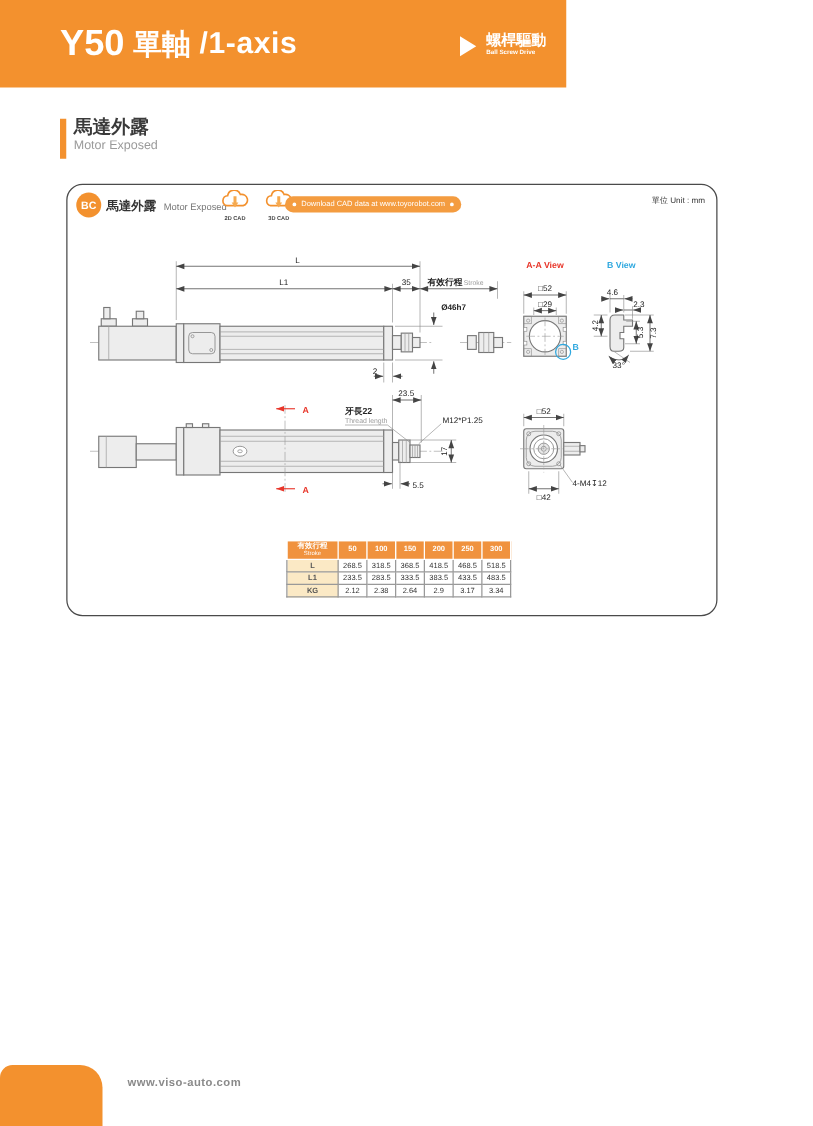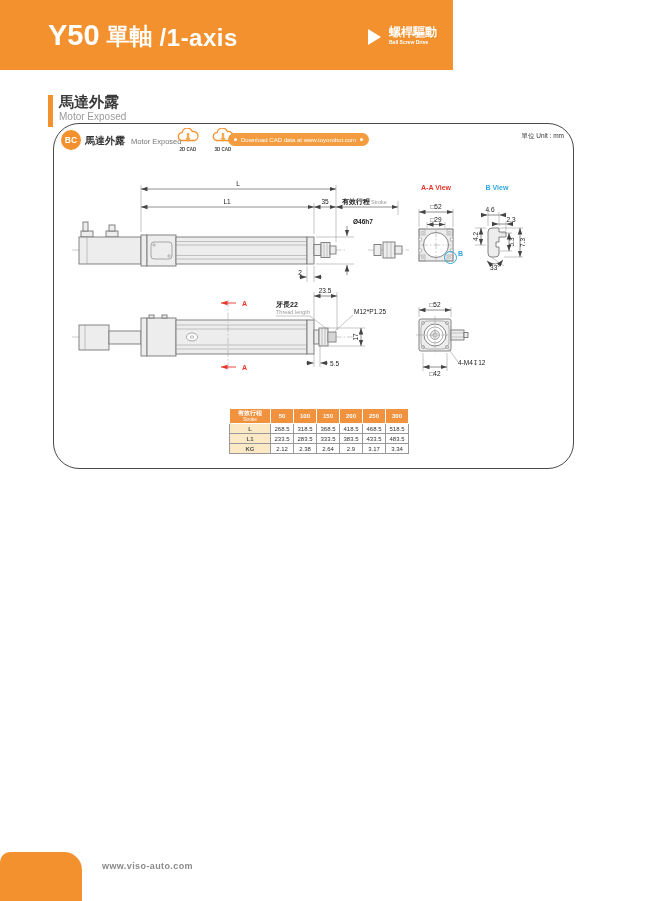--- a/index.html
+++ b/index.html
@@ -2,39 +2,39 @@
 <html><head>
 <meta charset="utf-8">
 <style>
   html,body{margin:0;padding:0;background:#fff}
   .page{position:relative;width:650px;height:901px;background:#fff;overflow:hidden;
         font-family:"Liberation Sans","DejaVu Sans",sans-serif;}
 
   
   .banner{position:absolute;left:0;top:0;width:453px;height:70px;background:#F3912E;
           display:flex;align-items:center}
-  .banner-title{margin-left:48px;color:#fff;display:flex;align-items:flex-end;gap:7px}
+  .banner-title{margin-left:48px;color:#fff;display:flex;align-items:center;gap:7px}
   .model{font-size:29px;font-weight:bold}
   .axis-zh{font-size:23px;font-weight:bold}
   .axis-en{font-size:24px;font-weight:700;letter-spacing:.5px}
   .drive{margin-left:auto;margin-right:16px;display:flex;align-items:flex-end;gap:8px;color:#fff}
   .tri{width:0;height:0;border-left:13px solid #fff;border-top:8px solid transparent;border-bottom:8px solid transparent}
   .drive-txt{display:flex;flex-direction:column}
   .drive-zh{font-size:12px;font-weight:bold;line-height:13px}
   .drive-en{font-size:5px;font-weight:bold;line-height:6px}
 
   
   .section{position:absolute;left:48px;top:92px}
   .sec-bar{position:absolute;left:0;top:3px;width:4.5px;height:32px;background:#F3912E}
   .sec-zh{margin-left:11px;font-size:15px;font-weight:bold;color:#3a3a3a;line-height:19px}
   .sec-en{margin-left:11px;font-size:10px;color:#9a9a9a;line-height:12px}
 
   
-  .panel{position:absolute;left:53px;top:123px;width:519px;height:344px;background:#fff;
-         border:1.5px solid #4a4a4a;border-radius:26px}
+  .panel{position:absolute;left:53px;top:147px;width:519px;height:344px;background:#fff;
+         border:1.5px solid #4a4a4a;border-radius:13px}
   .badge{position:absolute;left:7px;top:6px;width:20px;height:20px;border-radius:50%;
          background:#F3912E;color:#fff;font-size:8.5px;font-weight:bold;
          display:flex;align-items:center;justify-content:center}
   .ph-zh{position:absolute;left:31px;top:10px;font-size:10px;font-weight:bold;color:#333}
   .ph-en{position:absolute;left:77px;top:13px;font-size:7.5px;color:#777}
   .cloud{position:absolute;top:4px;width:32px;text-align:center}
   .cloud-2d{left:118px}.cloud-3d{left:153px}
   .cloud-label{font-size:4.5px;color:#444;font-weight:bold;line-height:5px}
   .pill{position:absolute;left:174px;top:9px;height:13px;background:#F49C40;border-radius:7px;
         color:#fff;font-size:6px;display:flex;align-items:center;gap:4px;padding:0 6px;white-space:nowrap}

